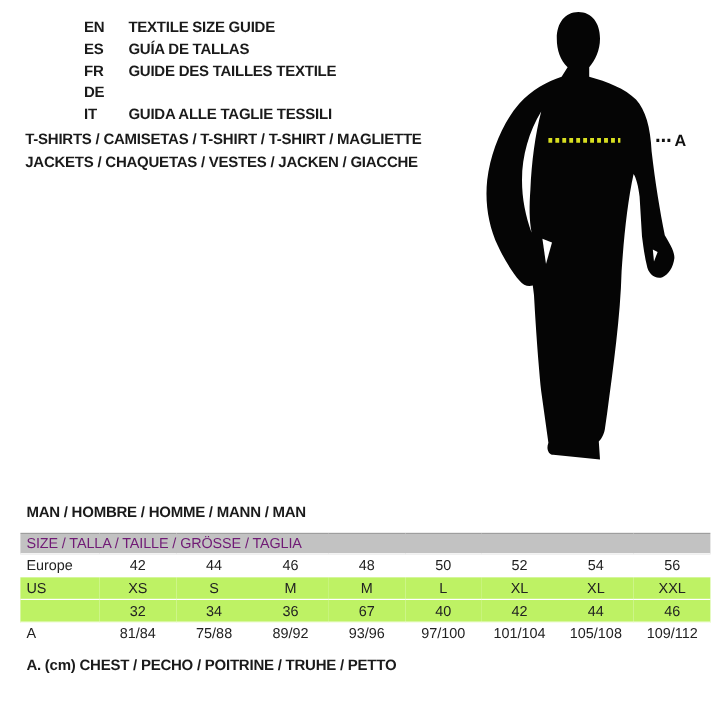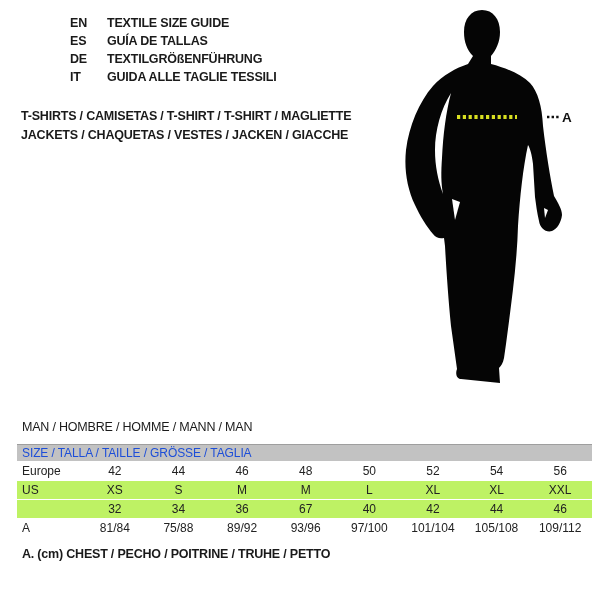--- a/index.html
+++ b/index.html
@@ -11,26 +11,26 @@
   .lang-list{position:absolute;left:22px;top:14px;margin-left:48px;}
   .lang-row{display:flex;line-height:18px;font-size:12.5px;font-weight:700;letter-spacing:-0.2px;}
   .lang-code{width:37px;flex:0 0 37px;}
   
   .categories{position:absolute;left:21px;top:107px;}
   .category-line{line-height:18.5px;font-size:12.5px;font-weight:700;letter-spacing:-0.2px;white-space:nowrap;}
   
   .figure-wrap{position:absolute;left:0;top:0;width:600px;height:430px;}
   .figure-wrap svg{display:block;}
   
-  .section-title{position:absolute;left:22px;top:420px;font-size:12.5px;font-weight:400;letter-spacing:-0.2px;}
+  .section-title{position:absolute;left:22px;top:420px;font-size:12.5px;font-weight:700;letter-spacing:-0.2px;}
   
   .size-table{position:absolute;left:17px;top:444px;width:575px;border-collapse:collapse;table-layout:fixed;font-size:12px;color:#222;}
   .size-table th.table-header-cell{
     background:#c2c2c2;border-top:1px solid #9e9e9e;height:16px;
-    font-weight:400;color:#1d4ed8;text-align:left;padding:0 0 0 5px;letter-spacing:-0.1px;
+    font-weight:400;color:#701a75;text-align:left;padding:0 0 0 5px;letter-spacing:-0.1px;
   }
   .size-table td{height:18px;padding:0;text-align:center;font-weight:400;}
   .size-table td.row-label{text-align:left;padding-left:5px;}
   .size-table tr.stripe td{background:#bef264;}
   .size-table tr{border-top:1px solid #fff;}
   
   .footer-note{position:absolute;left:22px;top:547px;font-size:12.5px;font-weight:700;letter-spacing:-0.2px;}
 </style>
 </head>
 <body>
@@ -40,22 +40,25 @@
   <div class="lang-list">
     <div class="lang-row">
       <span class="lang-code">EN</span>
       <span class="lang-label">TEXTILE SIZE GUIDE</span>
     </div>
     <div class="lang-row">
       <span class="lang-code">ES</span>
       <span class="lang-label">GUÍA DE TALLAS</span>
     </div>
     <div class="lang-row">
+      <span class="lang-code">FR</span>
+      <span class="lang-label">GUIDE DES TAILLES TEXTILE</span>
+    </div>
+    <div class="lang-row">
       <span class="lang-code">DE</span>
-      <span class="lang-label">TEXTILGRÖßENFÜHRUNG</span>
     </div>
     <div class="lang-row">
       <span class="lang-code">IT</span>
       <span class="lang-label">GUIDA ALLE TAGLIE TESSILI</span>
     </div>
   </div>
 
   <div class="categories">
     <div class="category-line">T-SHIRTS / CAMISETAS / T-SHIRT / T-SHIRT / MAGLIETTE</div>
     <div class="category-line">JACKETS / CHAQUETAS / VESTES / JACKEN / GIACCHE</div>

